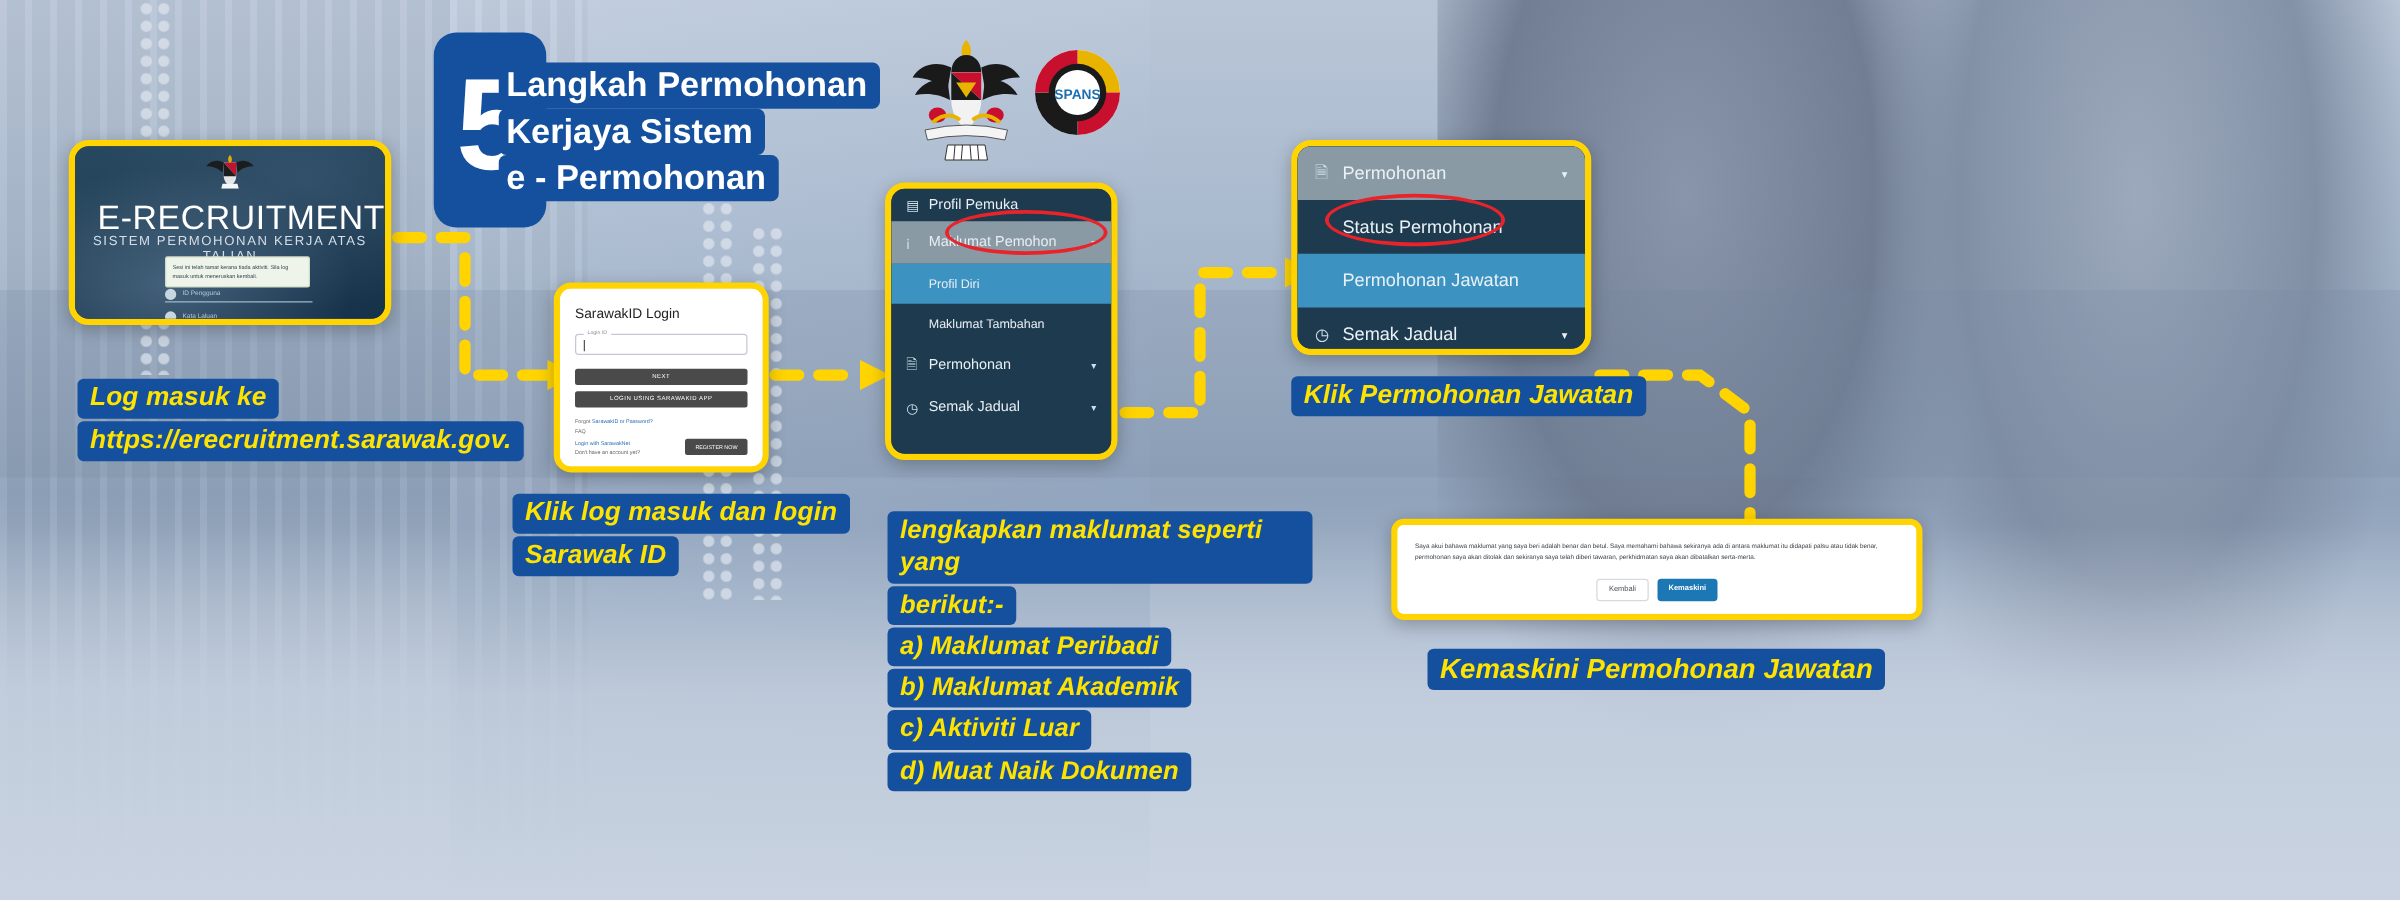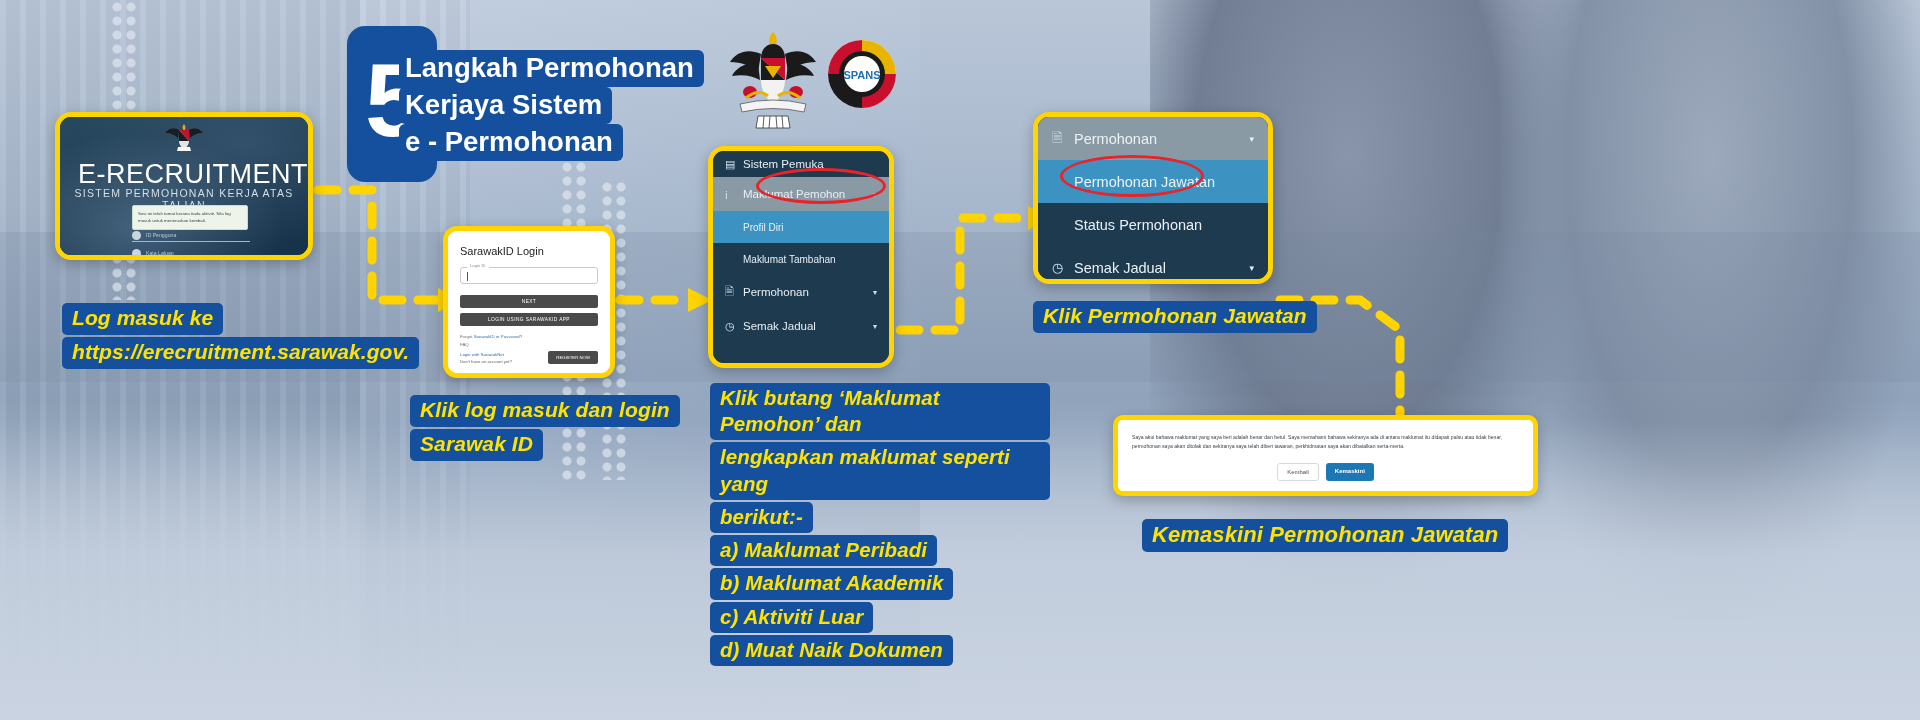--- a/index.html
+++ b/index.html
@@ -354,21 +354,21 @@
       </div>
       <div class="sid-reg">REGISTER NOW</div>
     </div>
   </div>
 </div>
 
 <div id="card-menu" class="shot">
   <div class="menu-list">
     <div class="mi top">
       <span class="ic">▤</span>
-      <span>Sistem Pemuka</span>
+      <span>Profil Pemuka</span>
     </div>
     <div class="mi sel">
       <span class="ic">ℹ</span>
       <span>Maklumat Pemohon</span>
       <span class="cv">▾</span>
     </div>
     <div class="mi sub active">
       <span>Profil Diri</span>
     </div>
     <div class="mi sub">
@@ -388,25 +388,25 @@
 </div>
 <div class="ellipse" style="left:756px;top:168px;width:130px;height:36px;"></div>
 
 <div id="card-menu2" class="shot">
   <div class="menu-list">
     <div class="m2 head">
       <span class="ic">🗎</span>
       <span>Permohonan</span>
       <span class="cv">▾</span>
     </div>
+    <div class="m2 sub">
+      <span>Status Permohonan</span>
+    </div>
     <div class="m2 sub active">
       <span>Permohonan Jawatan</span>
-    </div>
-    <div class="m2 sub">
-      <span>Status Permohonan</span>
     </div>
     <div class="m2">
       <span class="ic">◷</span>
       <span>Semak Jadual</span>
       <span class="cv">▾</span>
     </div>
   </div>
 </div>
 <div class="ellipse" style="left:1060px;top:155px;width:144px;height:42px;"></div>
 
@@ -424,21 +424,21 @@
   <span>Log masuk ke</span><br>
   <span>https://erecruitment.sarawak.gov.</span><br>
 </div>
 
 <div id="cap2" class="cap">
   <span>Klik log masuk dan login</span><br>
   <span>Sarawak ID</span>
 </div>
 
 <div id="cap3" class="cap">
-  <span>Klik butang ‘Maklumat Pemohon’ dan</span><br>
+  <br>
   <span>lengkapkan maklumat seperti yang</span><br>
   <span>berikut:-</span><br>
   <span>a) Maklumat Peribadi</span><br>
   <span>b) Maklumat Akademik</span><br>
   <span>c) Aktiviti Luar</span><br>
   <span>d) Muat Naik Dokumen</span>
 </div>
 
 <div id="cap4" class="cap">
   <span>Klik Permohonan Jawatan</span>

